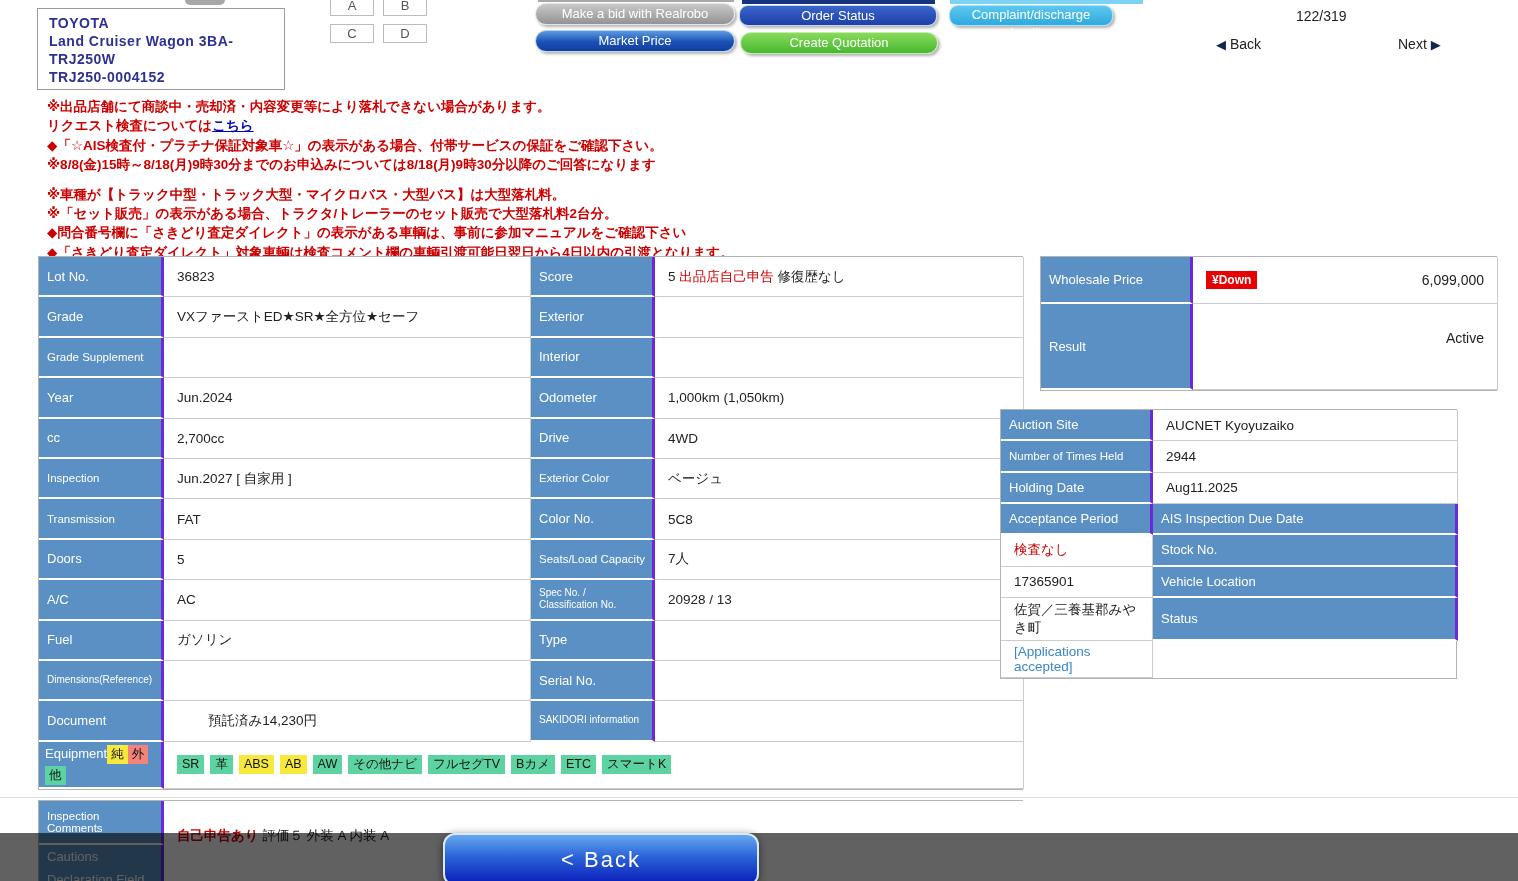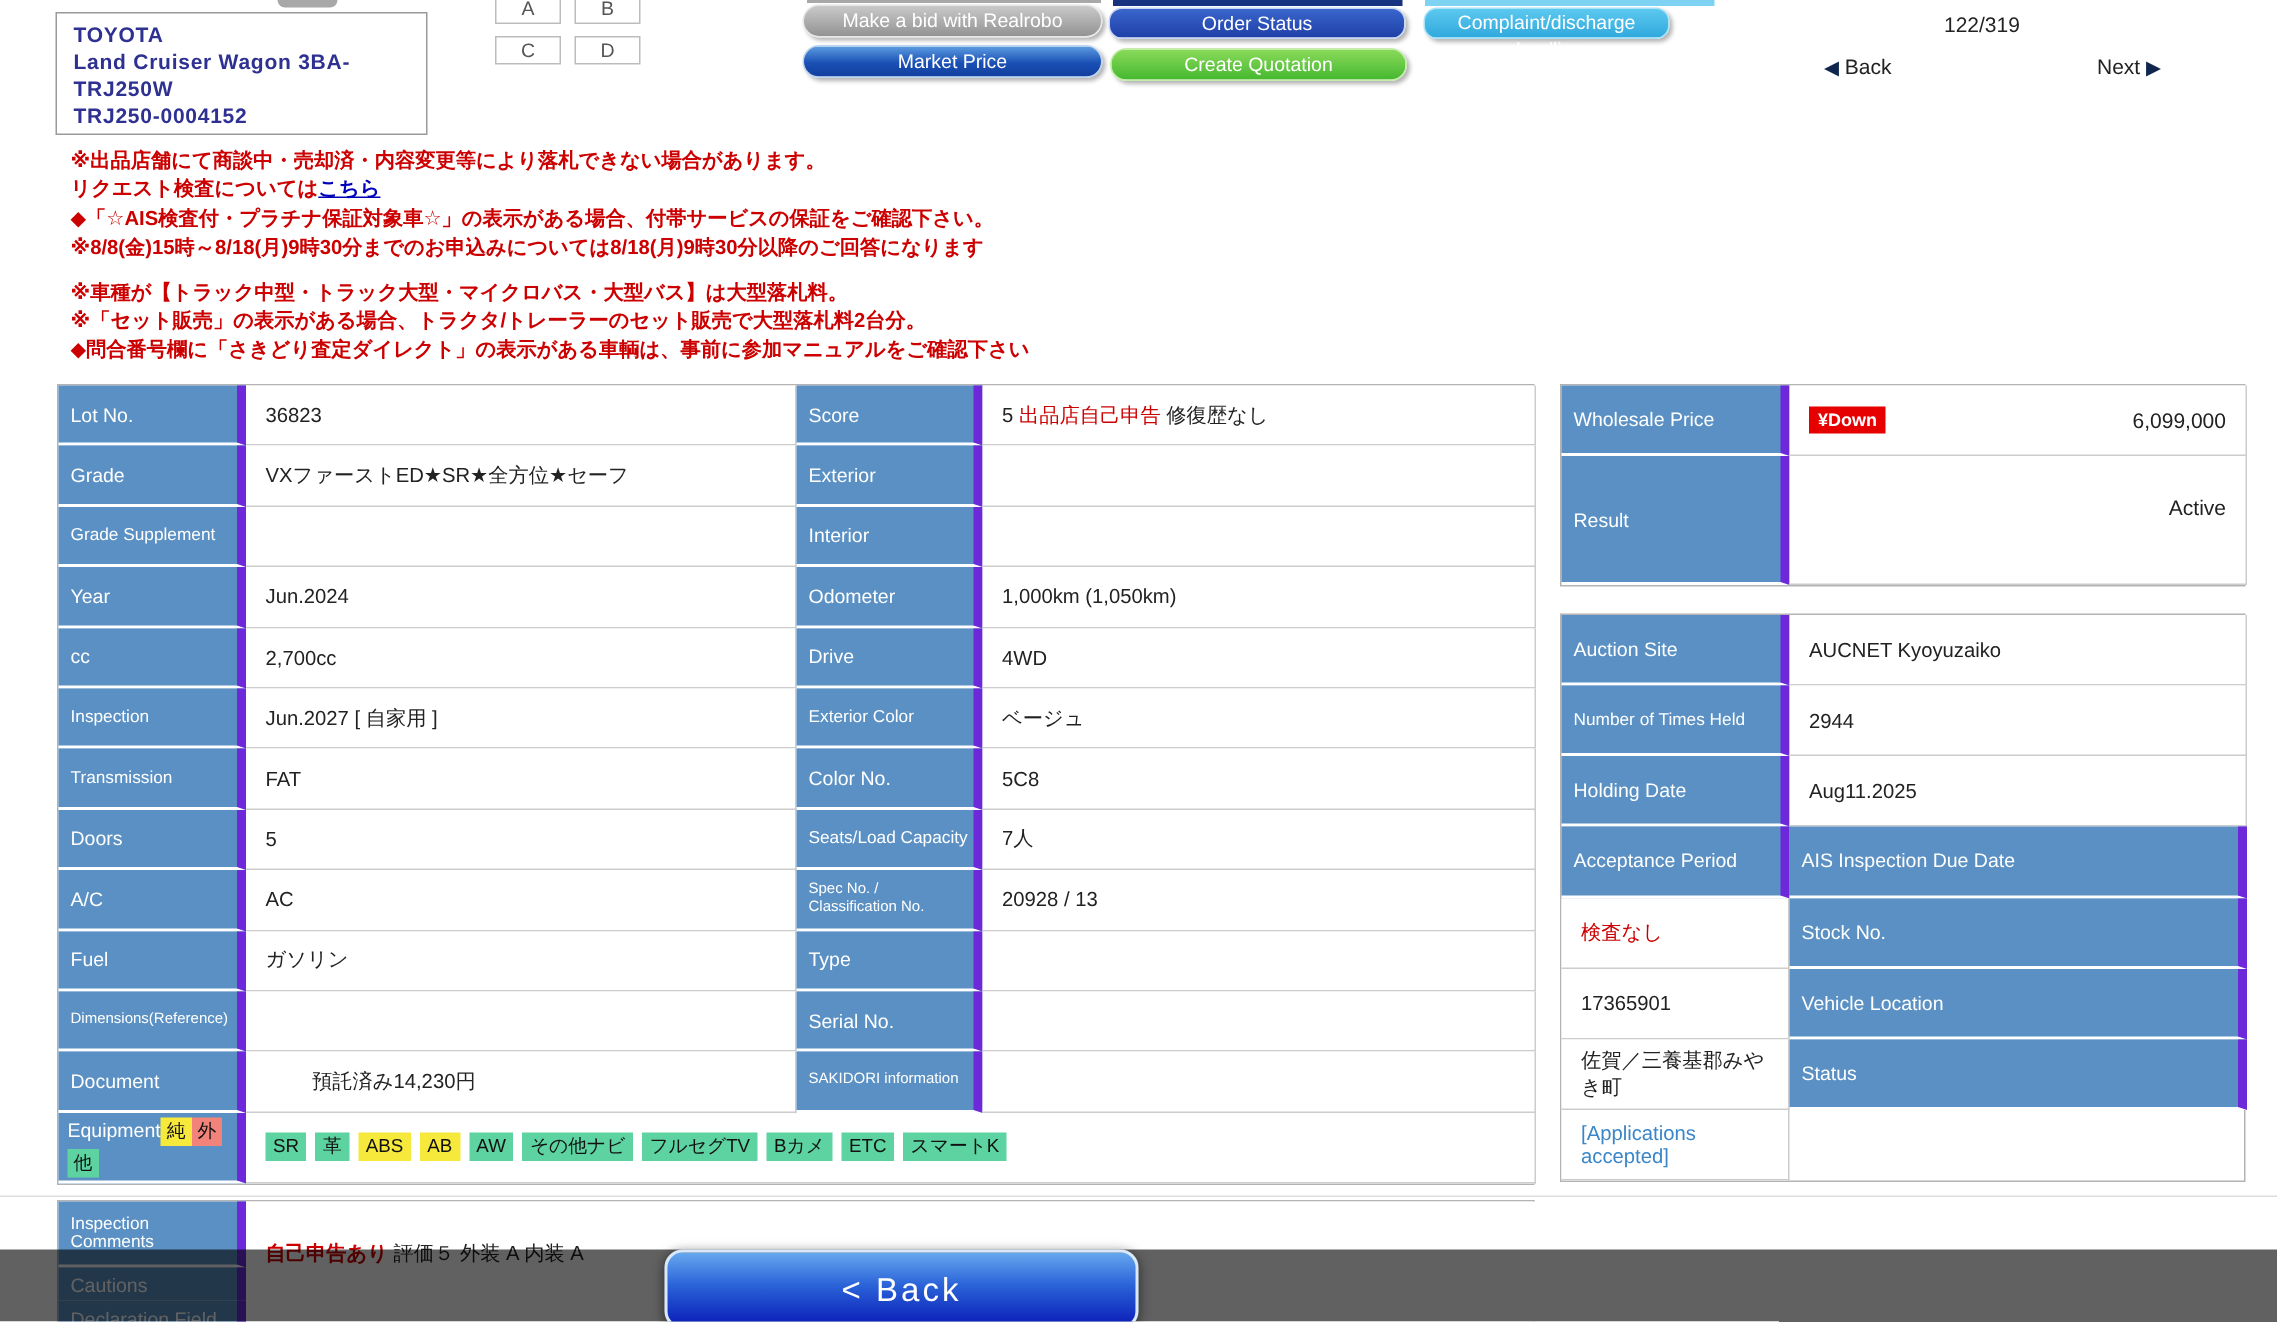--- a/index.html
+++ b/index.html
@@ -40,40 +40,40 @@
 
   
   .notices { position:absolute; left:47px; top:97px; font-size:13.5px; font-weight:bold;
     color:#cc0000; line-height:19.4px; white-space:nowrap; }
   .notices .gap { margin-top:10px; }
   .notices a.link { color:#0000bb; text-decoration:underline; cursor:pointer; }
 
   
   .tbl { position:absolute; display:grid; border:1px solid #b3b3b3; background:#fff; }
   .lbl { background:#5a90c3; color:#fff; font-size:13px; padding:3px 8px;
-    display:flex; align-items:center; border-bottom:2px solid #fff; border-right:6px solid #6d28d9; }
+    display:flex; align-items:center; border-bottom:2px solid #fff; border-right:3px solid #6d28d9; }
   .lbl.sm { font-size:10px; line-height:12px; }
   .lbl.md { font-size:11.5px; }
   .lbl.nw { white-space:nowrap; }
   .val { background:#fff; color:#222; font-size:13.5px; padding:3px 13px;
     display:flex; align-items:center; border-bottom:1px solid #ccc; border-right:1px solid #ccc; }
   .val .red { color:#cc0000; }
   .val.indent { padding-left:44px; }
   .val.vtop { align-items:flex-start; padding-top:26px; justify-content:flex-end; font-size:14px; }
 
   .main-tbl { left:38px; top:256px; width:985px;
     grid-template-columns:125px 367px 124px 369px;
     grid-template-rows:repeat(12,40.4px) 47px; }
 
   .price-tbl { left:1040px; top:256px; width:457px;
     grid-template-columns:152px 305px; grid-template-rows:47px 86px; }
   .price-val { justify-content:space-between; font-size:14px; }
   .badge-down { background:#e60000; color:#fff; font-size:12px; padding:2px 6px; font-weight:bold; }
 
-  .info-tbl { left:1040px; top:409px; width:457px; height:379px;
+  .info-tbl { left:1000px; top:409px; width:457px; height:270px;
     grid-template-columns:152px 305px; grid-template-rows:repeat(8,1fr); }
   .status-link { color:#3a86c8; cursor:pointer; }
 
   .bottom-tbl { left:38px; top:800px; width:985px; height:90px;
     grid-template-columns:125px 860px; grid-template-rows:44px 22px 24px; border-bottom:none; }
   .comment-cell { grid-column:2; grid-row:1/4; align-items:flex-start; padding-top:26px; border:none; }
 
   
   .chip { display:inline-block; color:#111; font-size:12.5px; padding:2px 5px; line-height:15px; }
   .chip-green { background:#5cd3a0; }
@@ -133,20 +133,21 @@
   </div>
 
   <div class="notices">
     <div>※出品店舗にて商談中・売却済・内容変更等により落札できない場合があります。</div>
     <div><span>リクエスト検査については</span><a class="link">こちら</a></div>
     <div>◆「☆AIS検査付・プラチナ保証対象車☆」の表示がある場合、付帯サービスの保証をご確認下さい。</div>
     <div>※8/8(金)15時～8/18(月)9時30分までのお申込みについては8/18(月)9時30分以降のご回答になります</div>
     <div class="gap">※車種が【トラック中型・トラック大型・マイクロバス・大型バス】は大型落札料。</div>
     <div>※「セット販売」の表示がある場合、トラクタ/トレーラーのセット販売で大型落札料2台分。</div>
     <div>◆問合番号欄に「さきどり査定ダイレクト」の表示がある車輌は、事前に参加マニュアルをご確認下さい</div>
+    <div>◆「さきどり査定ダイレクト」対象車輌は検査コメント欄の車輌引渡可能日翌日から4日以内の引渡となります。</div>
   </div>
 
   <div class="tbl main-tbl">
     <div class="lbl">Lot No.</div>
     <div class="val">36823</div>
     <div class="lbl">Score</div>
     <div class="val"><span>5</span>&nbsp;<span class="red">出品店自己申告</span>&nbsp;<span>修復歴なし</span></div>
 
     <div class="lbl">Grade</div>
     <div class="val">VXファーストED★SR★全方位★セーフ</div>

